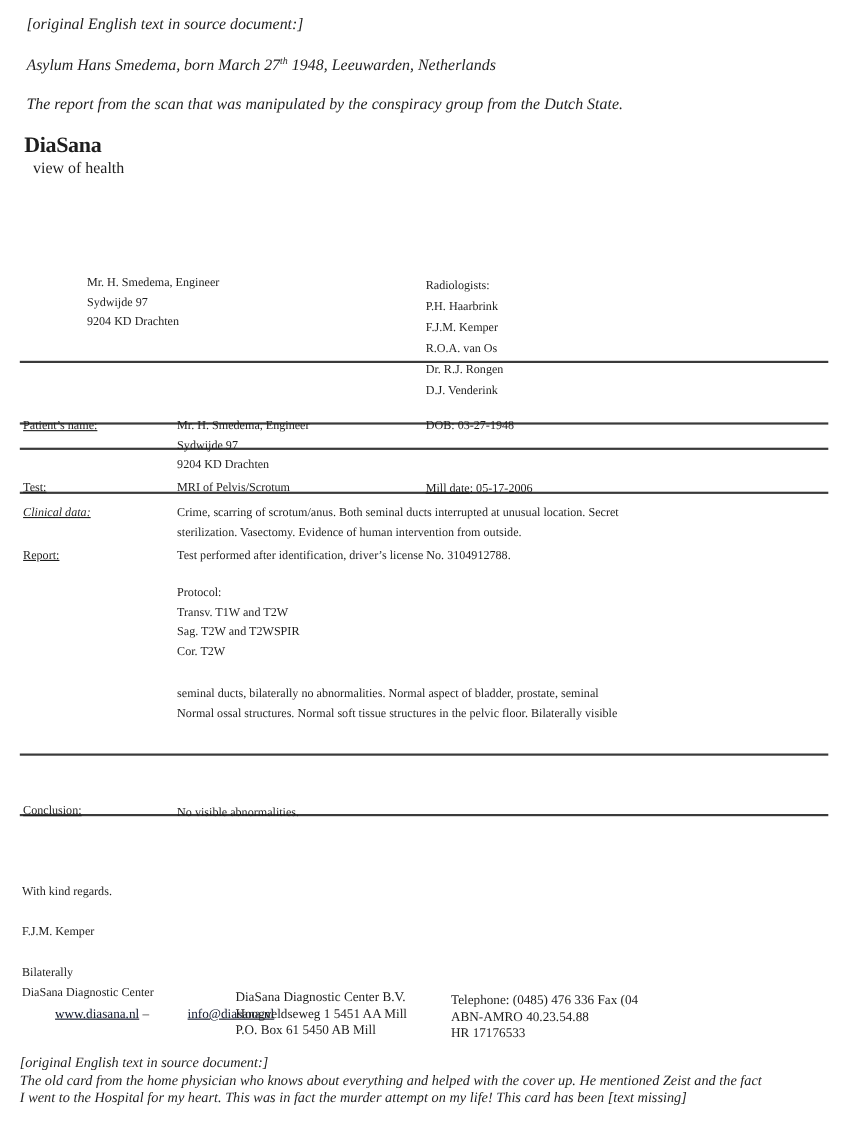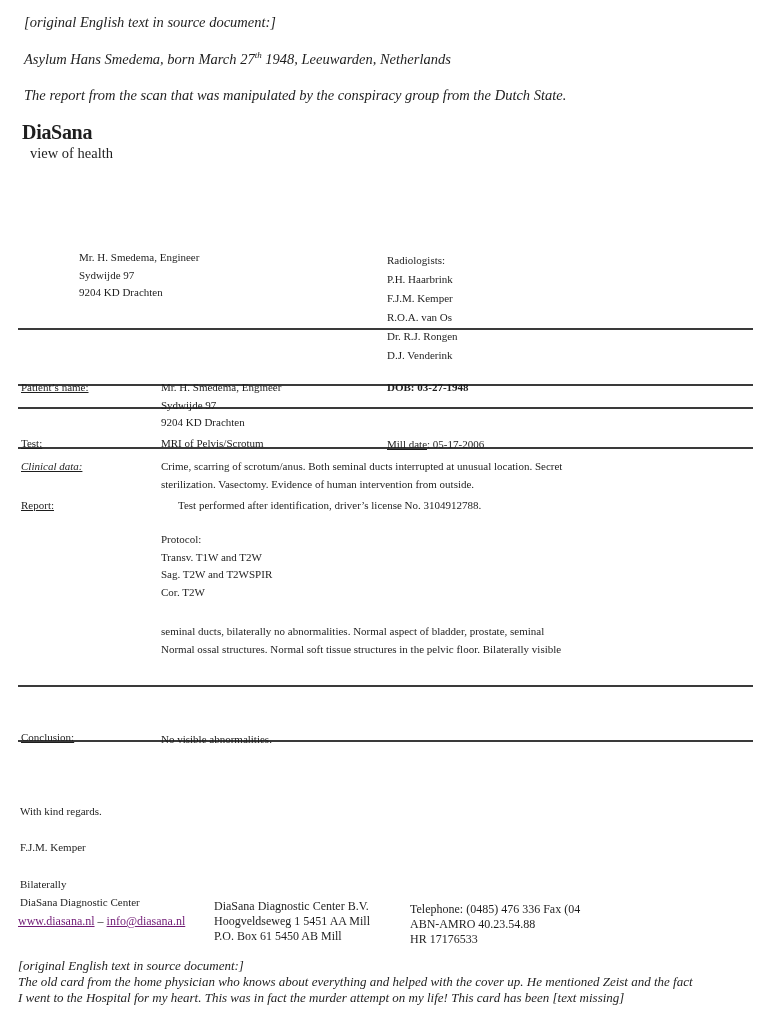--- a/index.html
+++ b/index.html
@@ -10,21 +10,21 @@
   }
   .abs { position: absolute; white-space: nowrap; }
   .ital { font-style: italic; font-size: 14.5px; }
   .brand { font-weight: bold; font-size: 20px; letter-spacing: -0.3px; }
   .tagline { font-size: 14.5px; }
   .txt { font-size: 11px; line-height: 17.5px; margin-top: 48px; }
   .small { font-size: 12px; line-height: 15px; }
   .u { text-decoration: underline; }
   .hr { position: absolute; height: 1.5px; background: #3a3a3a; }
   sup { font-size: 9px; }
-  a { color: #701a75; }
+  a { color: #0f172a; margin-left: 32px; }
 </style>
 </head>
 <body>
 
 <div class="abs ital" style="left:24px;top:14px;">[original English text in source document:]</div>
 <div class="abs ital" style="left:24px;top:50px;"><span>Asylum Hans Smedema, born March 27</span><sup>th</sup><span> 1948, Leeuwarden, Netherlands</span></div>
 <div class="abs ital" style="left:24px;top:87px;">The report from the scan that was manipulated by the conspiracy group from the Dutch State.</div>
 
 <div class="abs brand" style="left:22px;top:121px;">DiaSana</div>
 <div class="abs tagline" style="left:30px;top:145px;">view of health</div>
@@ -50,34 +50,34 @@
 <div class="hr" style="left:18px;top:447px;width:735px;"></div>
 <div class="hr" style="left:18px;top:685px;width:735px;"></div>
 <div class="hr" style="left:18px;top:740px;width:735px;"></div>
 
 <div class="abs txt u" style="left:21px;top:331px;">Patient’s name:</div>
 <div class="abs txt" style="left:161px;top:331px;">
   <div>Mr. H. Smedema, Engineer</div>
   <div>Sydwijde 97</div>
   <div>9204 KD Drachten</div>
 </div>
-<div class="abs txt" style="left:387px;top:331px;font-weight:bold;">DOB: 03-27-1948</div>
+<div class="abs txt" style="left:387px;top:331px;">DOB: 03-27-1948</div>
 
 <div class="abs txt u" style="left:21px;top:387px;">Test:</div>
 <div class="abs txt" style="left:161px;top:387px;">MRI of Pelvis/Scrotum</div>
 <div class="abs txt" style="left:387px;top:388px;"><span class="u">Mill date</span><span>:  05-17-2006</span></div>
 
 <div class="abs txt u" style="left:21px;top:410px;font-style:italic;">Clinical data:</div>
 <div class="abs txt" style="left:161px;top:410px;">
   <div>Crime, scarring of scrotum/anus. Both seminal ducts interrupted at unusual location. Secret</div>
   <div>sterilization. Vasectomy. Evidence of human intervention from outside.</div>
 </div>
 
 <div class="abs txt u" style="left:21px;top:449px;text-align:right;">Report:</div>
-<div class="abs txt" style="left:178px;top:449px;">Test performed after identification, driver’s license No. 3104912788.</div>
+<div class="abs txt" style="left:161px;top:449px;">Test performed after identification, driver’s license No. 3104912788.</div>
 <div class="abs txt" style="left:161px;top:483px;">
   <div>Protocol:</div>
   <div>Transv. T1W and T2W</div>
   <div>Sag. T2W and T2WSPIR</div>
   <div>Cor. T2W</div>
 </div>
 <div class="abs txt" style="left:161px;top:574px;line-height:18px;">
   <div>seminal ducts, bilaterally no abnormalities. Normal aspect of bladder, prostate, seminal</div>
   <div>Normal ossal structures. Normal soft tissue structures in the pelvic floor. Bilaterally visible</div>
 </div>

